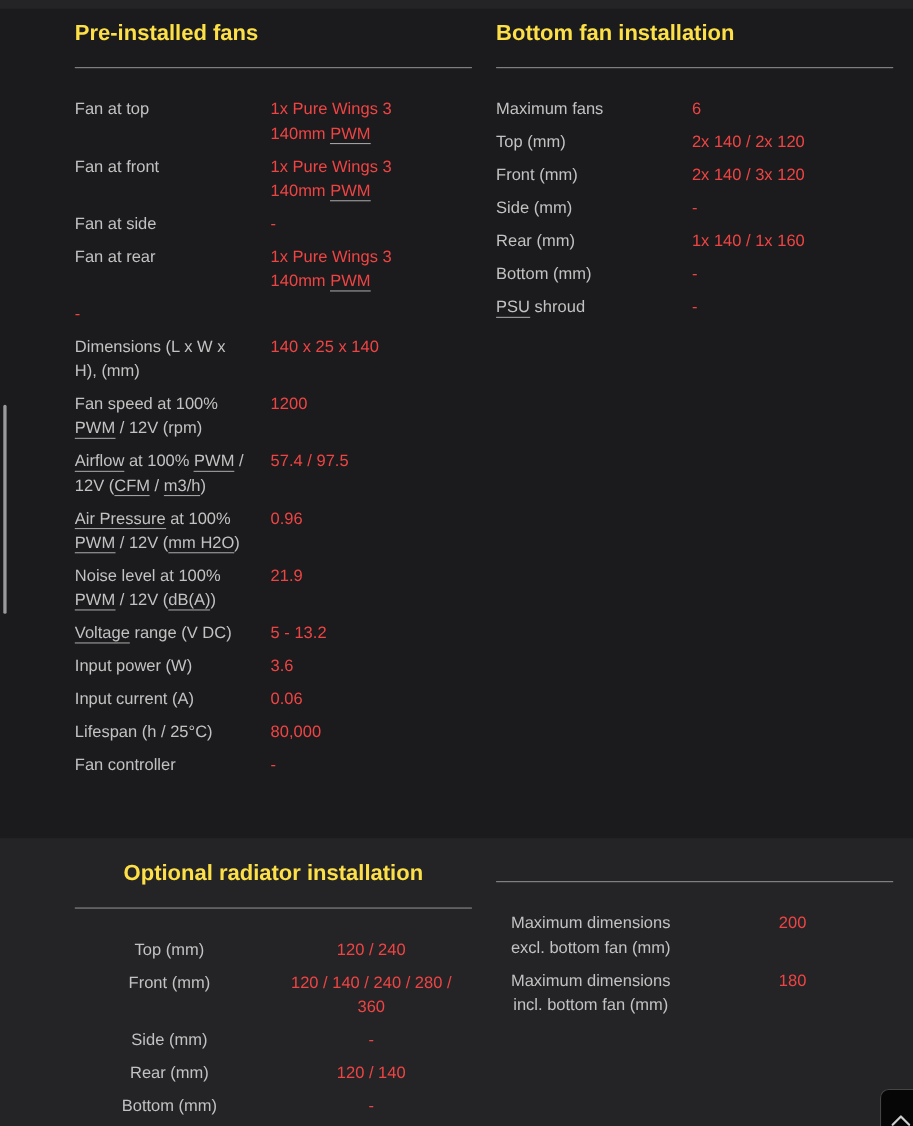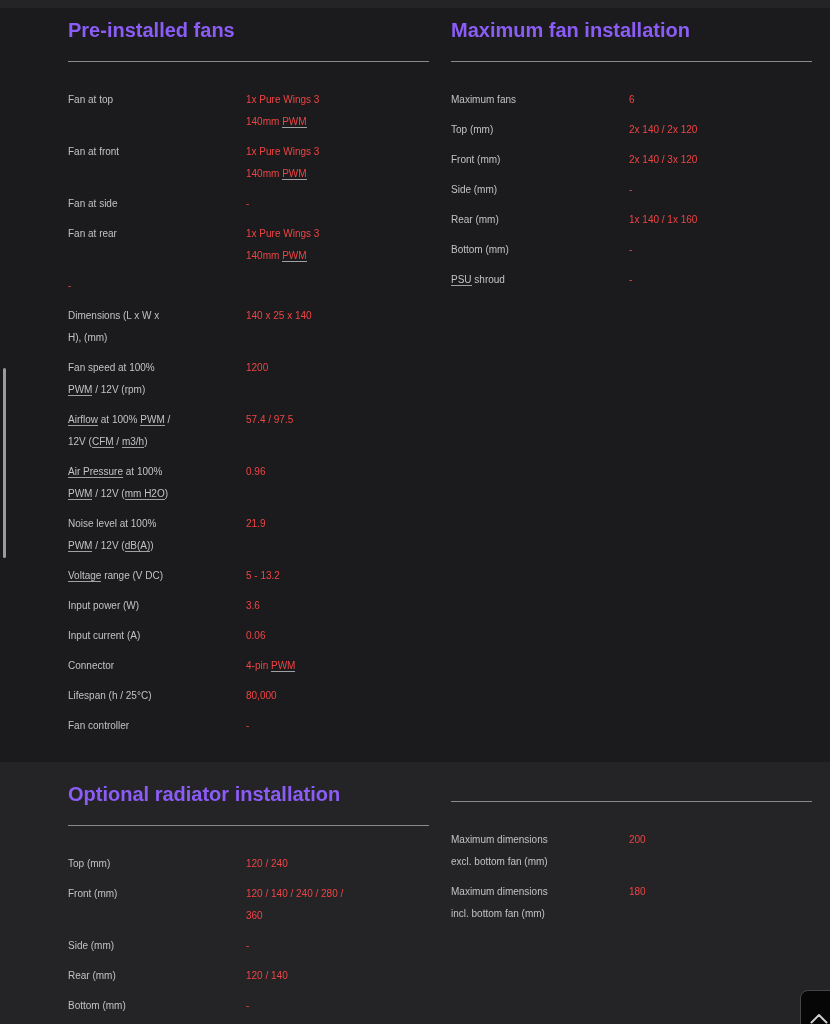--- a/index.html
+++ b/index.html
@@ -14,43 +14,44 @@
 
   .card {
     position: absolute; top: 8px; left: 0;
     width: 830px; height: 754px;
     background: #1b1b1d;
   }
   .bottom-band {
     position: absolute; top: 762px; left: 0;
     width: 830px; height: 262px;
     background: #242427;
+    text-align: center;
   }
 
   .cols {
     display: flex; gap: 22px;
     padding: 10px 18px 0 68px;
   }
   .bottom-band .cols { padding-top: 20px; }
   .col { flex: 1 1 0; min-width: 0; }
 
   .sec-title {
     margin: 0;
     font-size: 20px; line-height: 24px;
-    font-weight: 700; color: #8b5cf6;
+    font-weight: 700; color: #fde047;
   }
   .divider {
     height: 1px; background: #8a8a8a;
     margin: 19px 0 27px 0;
   }
 
   .row {
     display: flex;
     margin-bottom: 8px;
-    font-size: 10px; line-height: 22px;
+    font-size: 15px; line-height: 22px;
     color: #c2c2c2;
   }
   .lab { flex: 0 0 178px; padding-right: 6px; }
   .val { flex: 1; min-width: 0; color: #ef4444; }
 
   .u {
     border-bottom: 1px solid #a0a0a0;
     cursor: pointer;
   }
 
@@ -127,35 +128,31 @@
             </div>
             <div class="row">
               <div class="lab">Input power (W)</div>
               <div class="val">3.6</div>
             </div>
             <div class="row">
               <div class="lab">Input current (A)</div>
               <div class="val">0.06</div>
             </div>
             <div class="row">
-              <div class="lab">Connector</div>
-              <div class="val">4-pin <span class="u">PWM</span></div>
-            </div>
-            <div class="row">
               <div class="lab">Lifespan (h / 25°C)</div>
               <div class="val">80,000</div>
             </div>
             <div class="row">
               <div class="lab">Fan controller</div>
               <div class="val">-</div>
             </div>
           </div>
       </section>
       <section class="col">
-        <h2 class="sec-title">Maximum fan installation</h2>
+        <h2 class="sec-title">Bottom fan installation</h2>
         <div class="divider"></div>
         <div class="rows">
             <div class="row">
               <div class="lab">Maximum fans</div>
               <div class="val">6</div>
             </div>
             <div class="row">
               <div class="lab">Top (mm)</div>
               <div class="val">2x 140 / 2x 120</div>
             </div>

